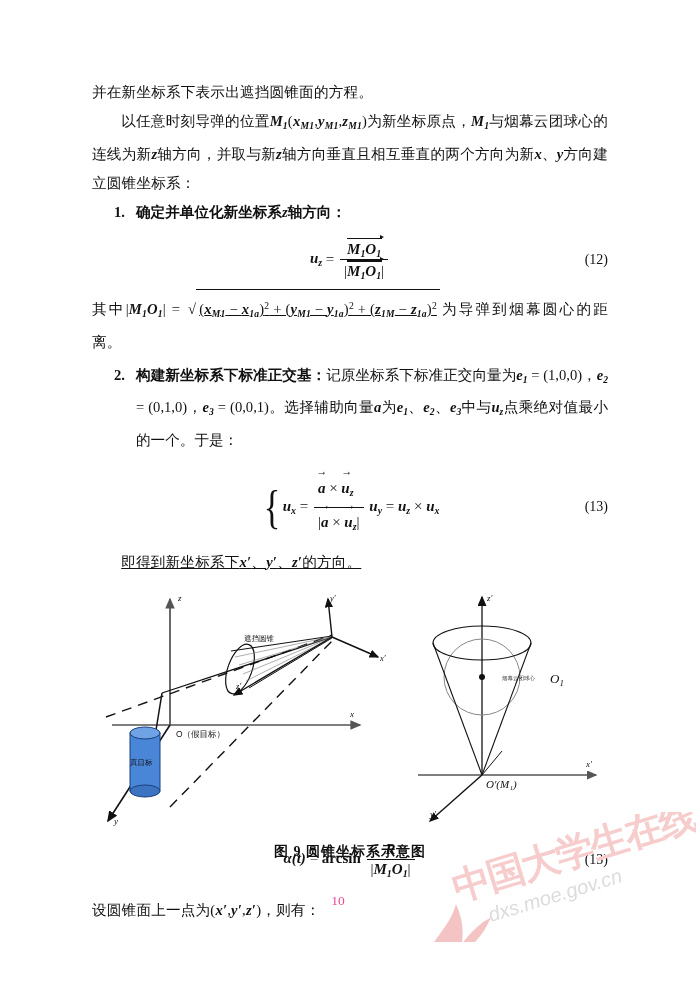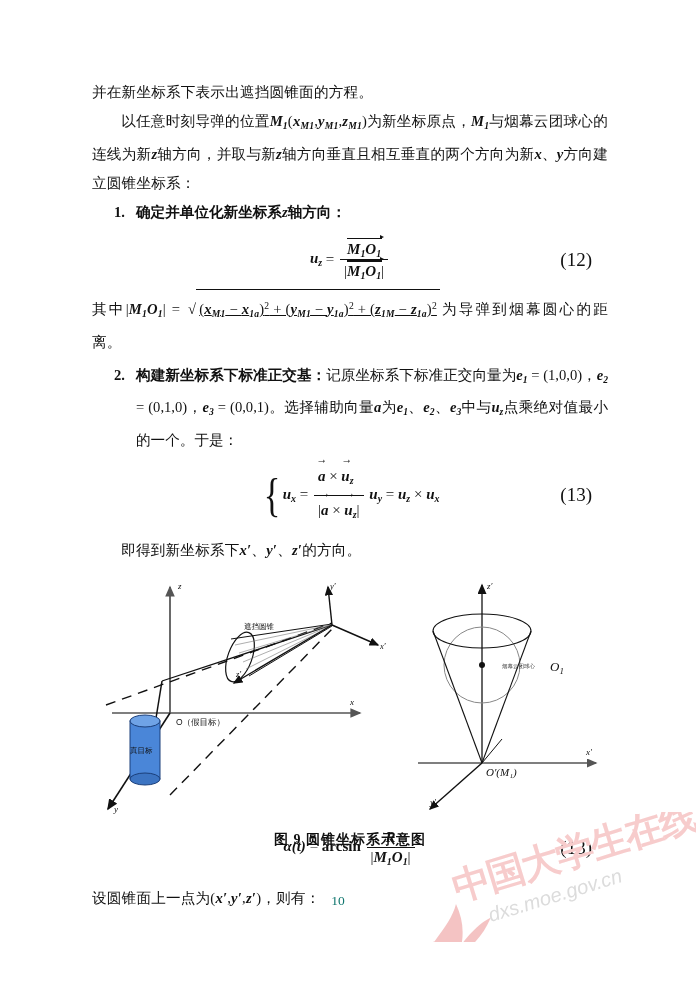--- a/index.html
+++ b/index.html
@@ -54,24 +54,24 @@
     position: relative;
     margin: 6px 0 4px 0;
     min-height: 30px;
   }
   .eqcenter {
     text-align: center;
     font-size: 15px;
   }
   .eqnum {
     position: absolute;
-    right: 16px;
+    right: 0;
     top: 50%;
     transform: translateY(-50%);
-    font-size: 19px;
+    font-size: 14px;
   }
 
   
   .frac {
     display: inline-block;
     vertical-align: middle;
     margin: 0 2px;
   }
   .frac .num {
     display: block;
@@ -155,21 +155,21 @@
     margin-top: 2px;
     letter-spacing: 1px;
   }
 
   .pagenum {
     position: absolute;
     left: 0; right: 0;
     top: 893px;
     text-align: center;
     font-size: 13.5px;
-    color: #0f766e;
+    color: #ec4899;
   }
 
   
   .watermark {
     position: absolute;
     left: 396px;
     top: 812px;
     width: 300px;
     height: 130px;
     pointer-events: none;
@@ -199,31 +199,31 @@
       <div class="eqnum">(12)</div>
     </div>
 
     <p class="para" style="margin-top:8px;"><span>其中</span>|<span class="bi">M<sub>1</sub>O<sub>1</sub></span>| = <span class="sqrt">√<span class="radicand">(<span class="bi">x<sub>M1</sub></span> − <span class="bi">x<sub>1a</sub></span>)<sup>2</sup> + (<span class="bi">y<sub>M1</sub></span> − <span class="bi">y<sub>1a</sub></span>)<sup>2</sup> + (<span class="bi">z<sub>1M</sub></span> − <span class="bi">z<sub>1a</sub></span>)<sup>2</sup></span></span><span>为导弹到烟幕圆心的距离。</span></p>
 
     <div class="item-row" style="margin-top:4px;">
       <span class="item-num">2.</span>
       <span class="item-body"><b>构建新坐标系下标准正交基：</b><span>记原坐标系下标准正交向量为</span><span class="bi">e<sub>1</sub></span> = (1,0,0)，<span class="bi">e<sub>2</sub></span> = (0,1,0)，<span class="bi">e<sub>3</sub></span> = (0,0,1)<span>。选择辅助向量</span><span class="bi">a</span><span>为</span><span class="bi">e<sub>1</sub></span>、<span class="bi">e<sub>2</sub></span>、<span class="bi">e<sub>3</sub></span><span>中与</span><span class="bi">u<sub>z</sub></span><span>点乘绝对值最小的一个。于是：</span></span>
     </div>
 
-    <div class="eqblock" style="margin-top:8px; margin-bottom:8px;">
+    <div class="eqblock" style="margin-top:20px; margin-bottom:8px;">
       <div class="eqcenter">
         <span class="brace">{</span><span class="syslines">
           <span class="sysline"><span class="bi">u<sub>x</sub></span> = <span class="frac"><span class="num"><span class="smallarrow"><span class="bi">a</span></span> × <span class="smallarrow"><span class="bi">u<sub>z</sub></span></span></span><span class="den">|<span class="smallarrow"><span class="bi">a</span></span> × <span class="smallarrow"><span class="bi">u<sub>z</sub></span></span>|</span></span></span>
           <span class="sysline"><span class="bi">u<sub>y</sub></span> = <span class="bi">u<sub>z</sub></span> × <span class="bi">u<sub>x</sub></span></span>
         </span>
       </div>
       <div class="eqnum">(13)</div>
     </div>
 
-    <p class="para indent" style="margin-top:6px;"><span>即得到新坐标系下</span><span class="bi">x′</span>、<span class="bi">y′</span>、<span class="bi">z′</span><span>的方向。</span></p>
+    <p class="para indent" style="margin-top:6px;text-decoration:underline;"><span>即得到新坐标系下</span><span class="bi">x′</span>、<span class="bi">y′</span>、<span class="bi">z′</span><span>的方向。</span></p>
 
     <div class="figure-wrap">
       <svg width="516" height="252" viewBox="0 0 516 252">
         <defs>
           <marker id="ah" markerWidth="8" markerHeight="8" refX="6" refY="3" orient="auto">
             <path d="M0,0 L7,3 L0,6 z" fill="#111"></path>
           </marker>
           <marker id="ahg" markerWidth="8" markerHeight="8" refX="6" refY="3" orient="auto">
             <path d="M0,0 L7,3 L0,6 z" fill="#555"></path>
           </marker>

